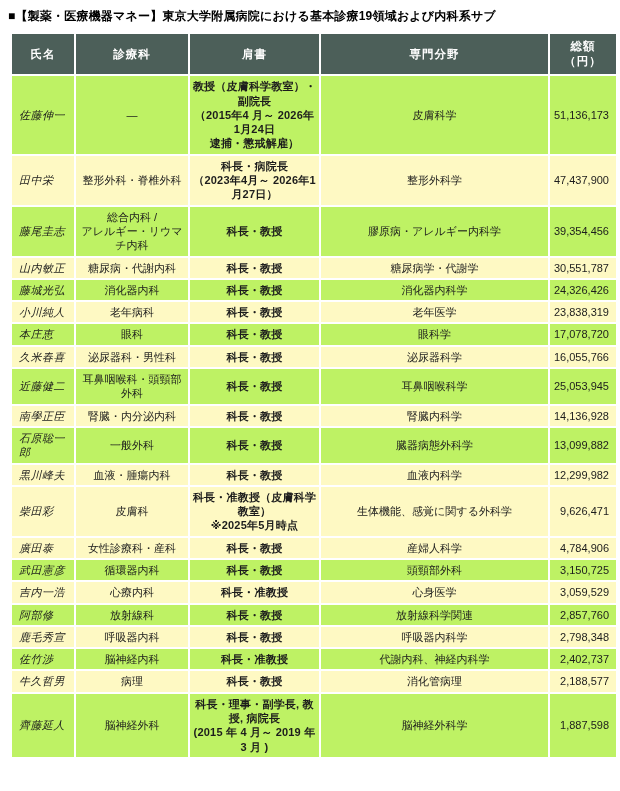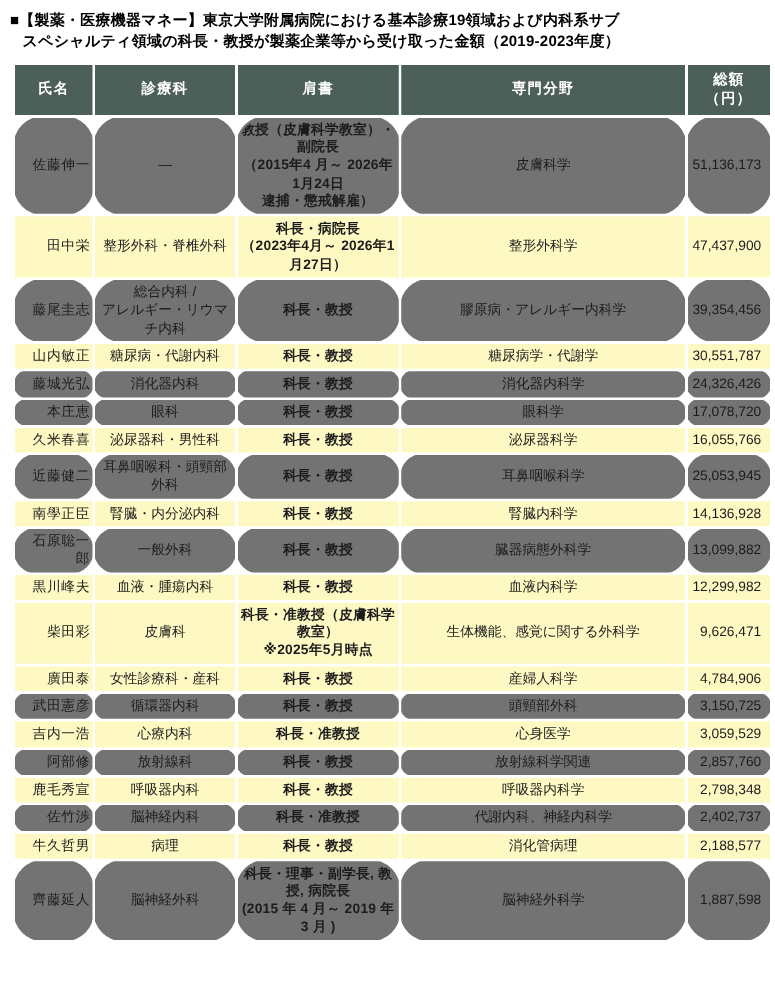--- a/index.html
+++ b/index.html
@@ -38,38 +38,37 @@
     color:#1c1c1c;
   }
   table.money th{
     background:#4c5f59;
     color:#ffffff;
     font-weight:bold;
     font-size:11.5px;
     padding:5px 2px;
     letter-spacing:1px;
   }
-  table.money tr.odd td{background:#737373;border-radius:23px;}
+  table.money tr.odd td{background:#bef264;}
   table.money tr.even td{background:#fef9c3;}
-  table.money td.name{text-align:right;padding-left:7px;letter-spacing:0.5px;}
+  table.money td.name{text-align:left;padding-left:7px;letter-spacing:0.5px;font-style:italic;}
   table.money td.amount{text-align:right;padding-right:7px;font-variant-numeric:tabular-nums;}
   col.c-name{width:64px;}
   col.c-dept{width:114px;}
   col.c-title{width:131px;}
   col.c-field{width:229px;}
   col.c-amount{width:68px;}
 </style>
 </head>
 <body>
 
 <div class="page">
 
   <div class="title">
     <span class="t1">■【製薬・医療機器マネー】東京大学附属病院における基本診療19領域および内科系サブ</span>
-    <span class="t2">スペシャルティ領域の科長・教授が製薬企業等から受け取った金額（2019-2023年度）</span>
   </div>
 
   <table class="money">
     <colgroup>
       <col class="c-name">
         <col class="c-dept">
         <col class="c-title">
         <col class="c-field">
         <col class="c-amount">
     </colgroup>
@@ -115,20 +114,27 @@
           <td class="field">糖尿病学・代謝学</td>
           <td class="amount">30,551,787</td>
         </tr>
         <tr class="odd">
           <td class="name">藤城光弘</td>
           <td class="dept">消化器内科</td>
           <td class="title">科長・教授</td>
           <td class="field">消化器内科学</td>
           <td class="amount">24,326,426</td>
         </tr>
+        <tr class="even">
+          <td class="name">小川純人</td>
+          <td class="dept">老年病科</td>
+          <td class="title">科長・教授</td>
+          <td class="field">老年医学</td>
+          <td class="amount">23,838,319</td>
+        </tr>
         <tr class="odd">
           <td class="name">本庄恵</td>
           <td class="dept">眼科</td>
           <td class="title">科長・教授</td>
           <td class="field">眼科学</td>
           <td class="amount">17,078,720</td>
         </tr>
         <tr class="even">
           <td class="name">久米春喜</td>
           <td class="dept">泌尿器科・男性科</td>

